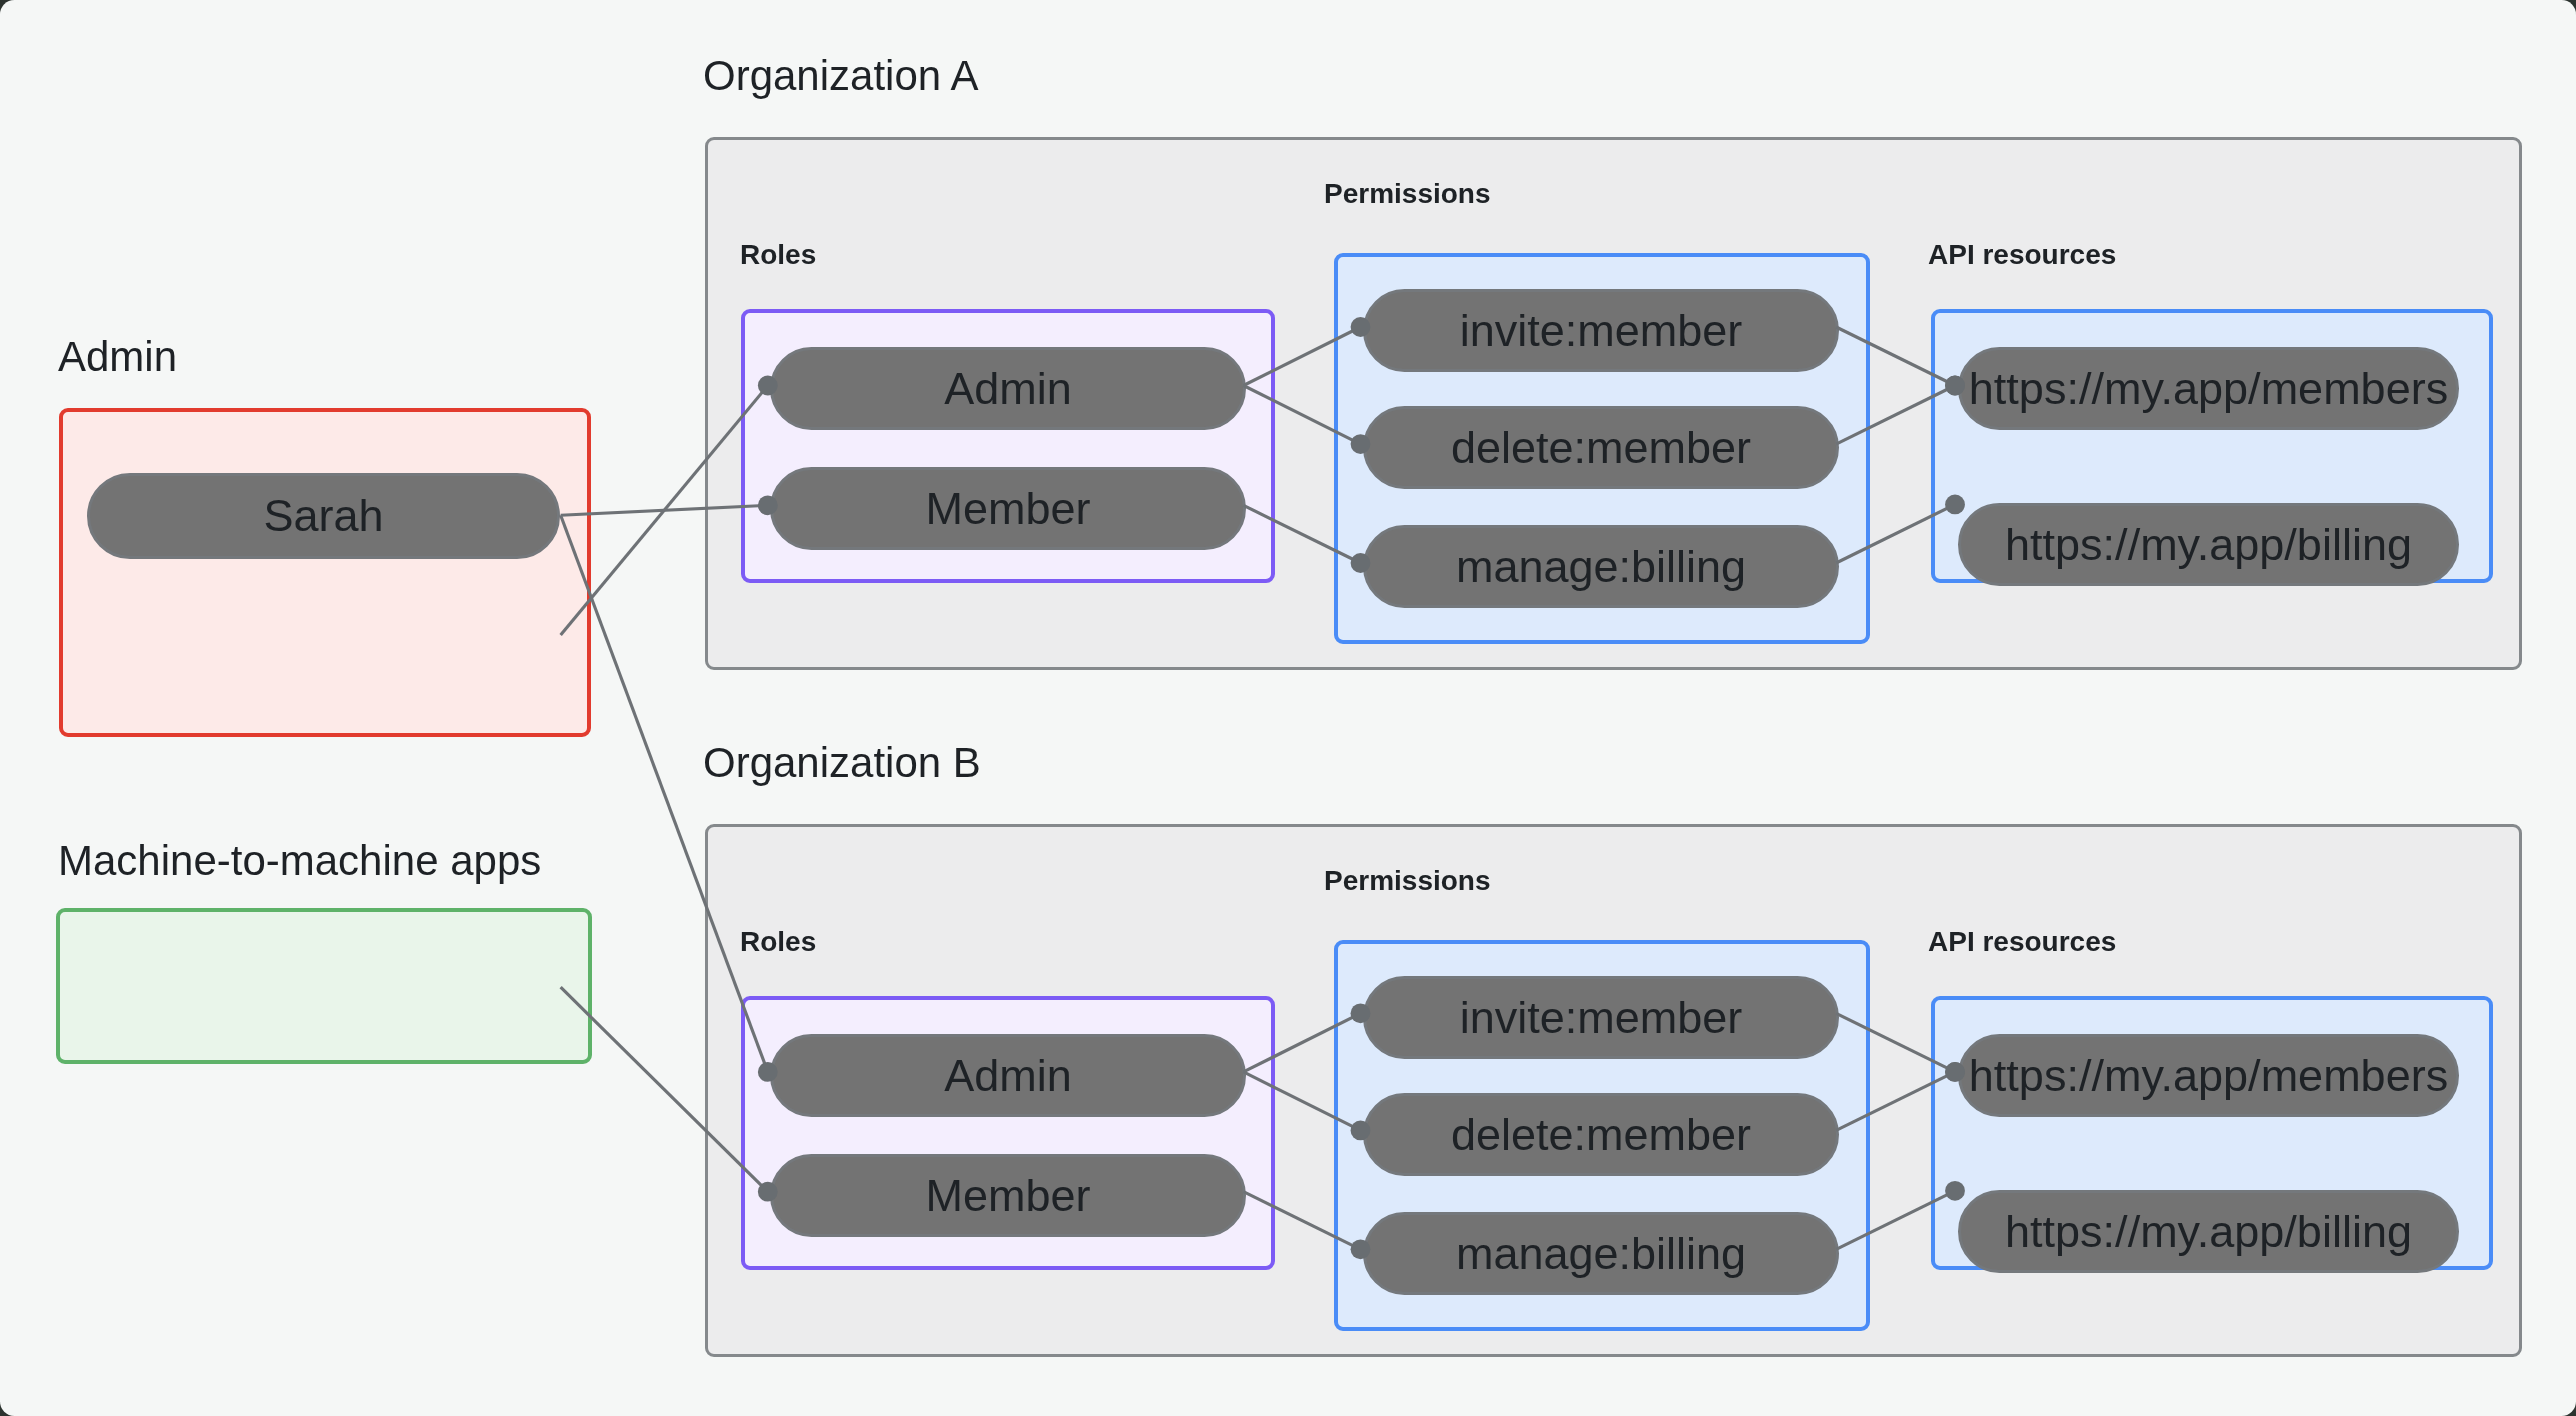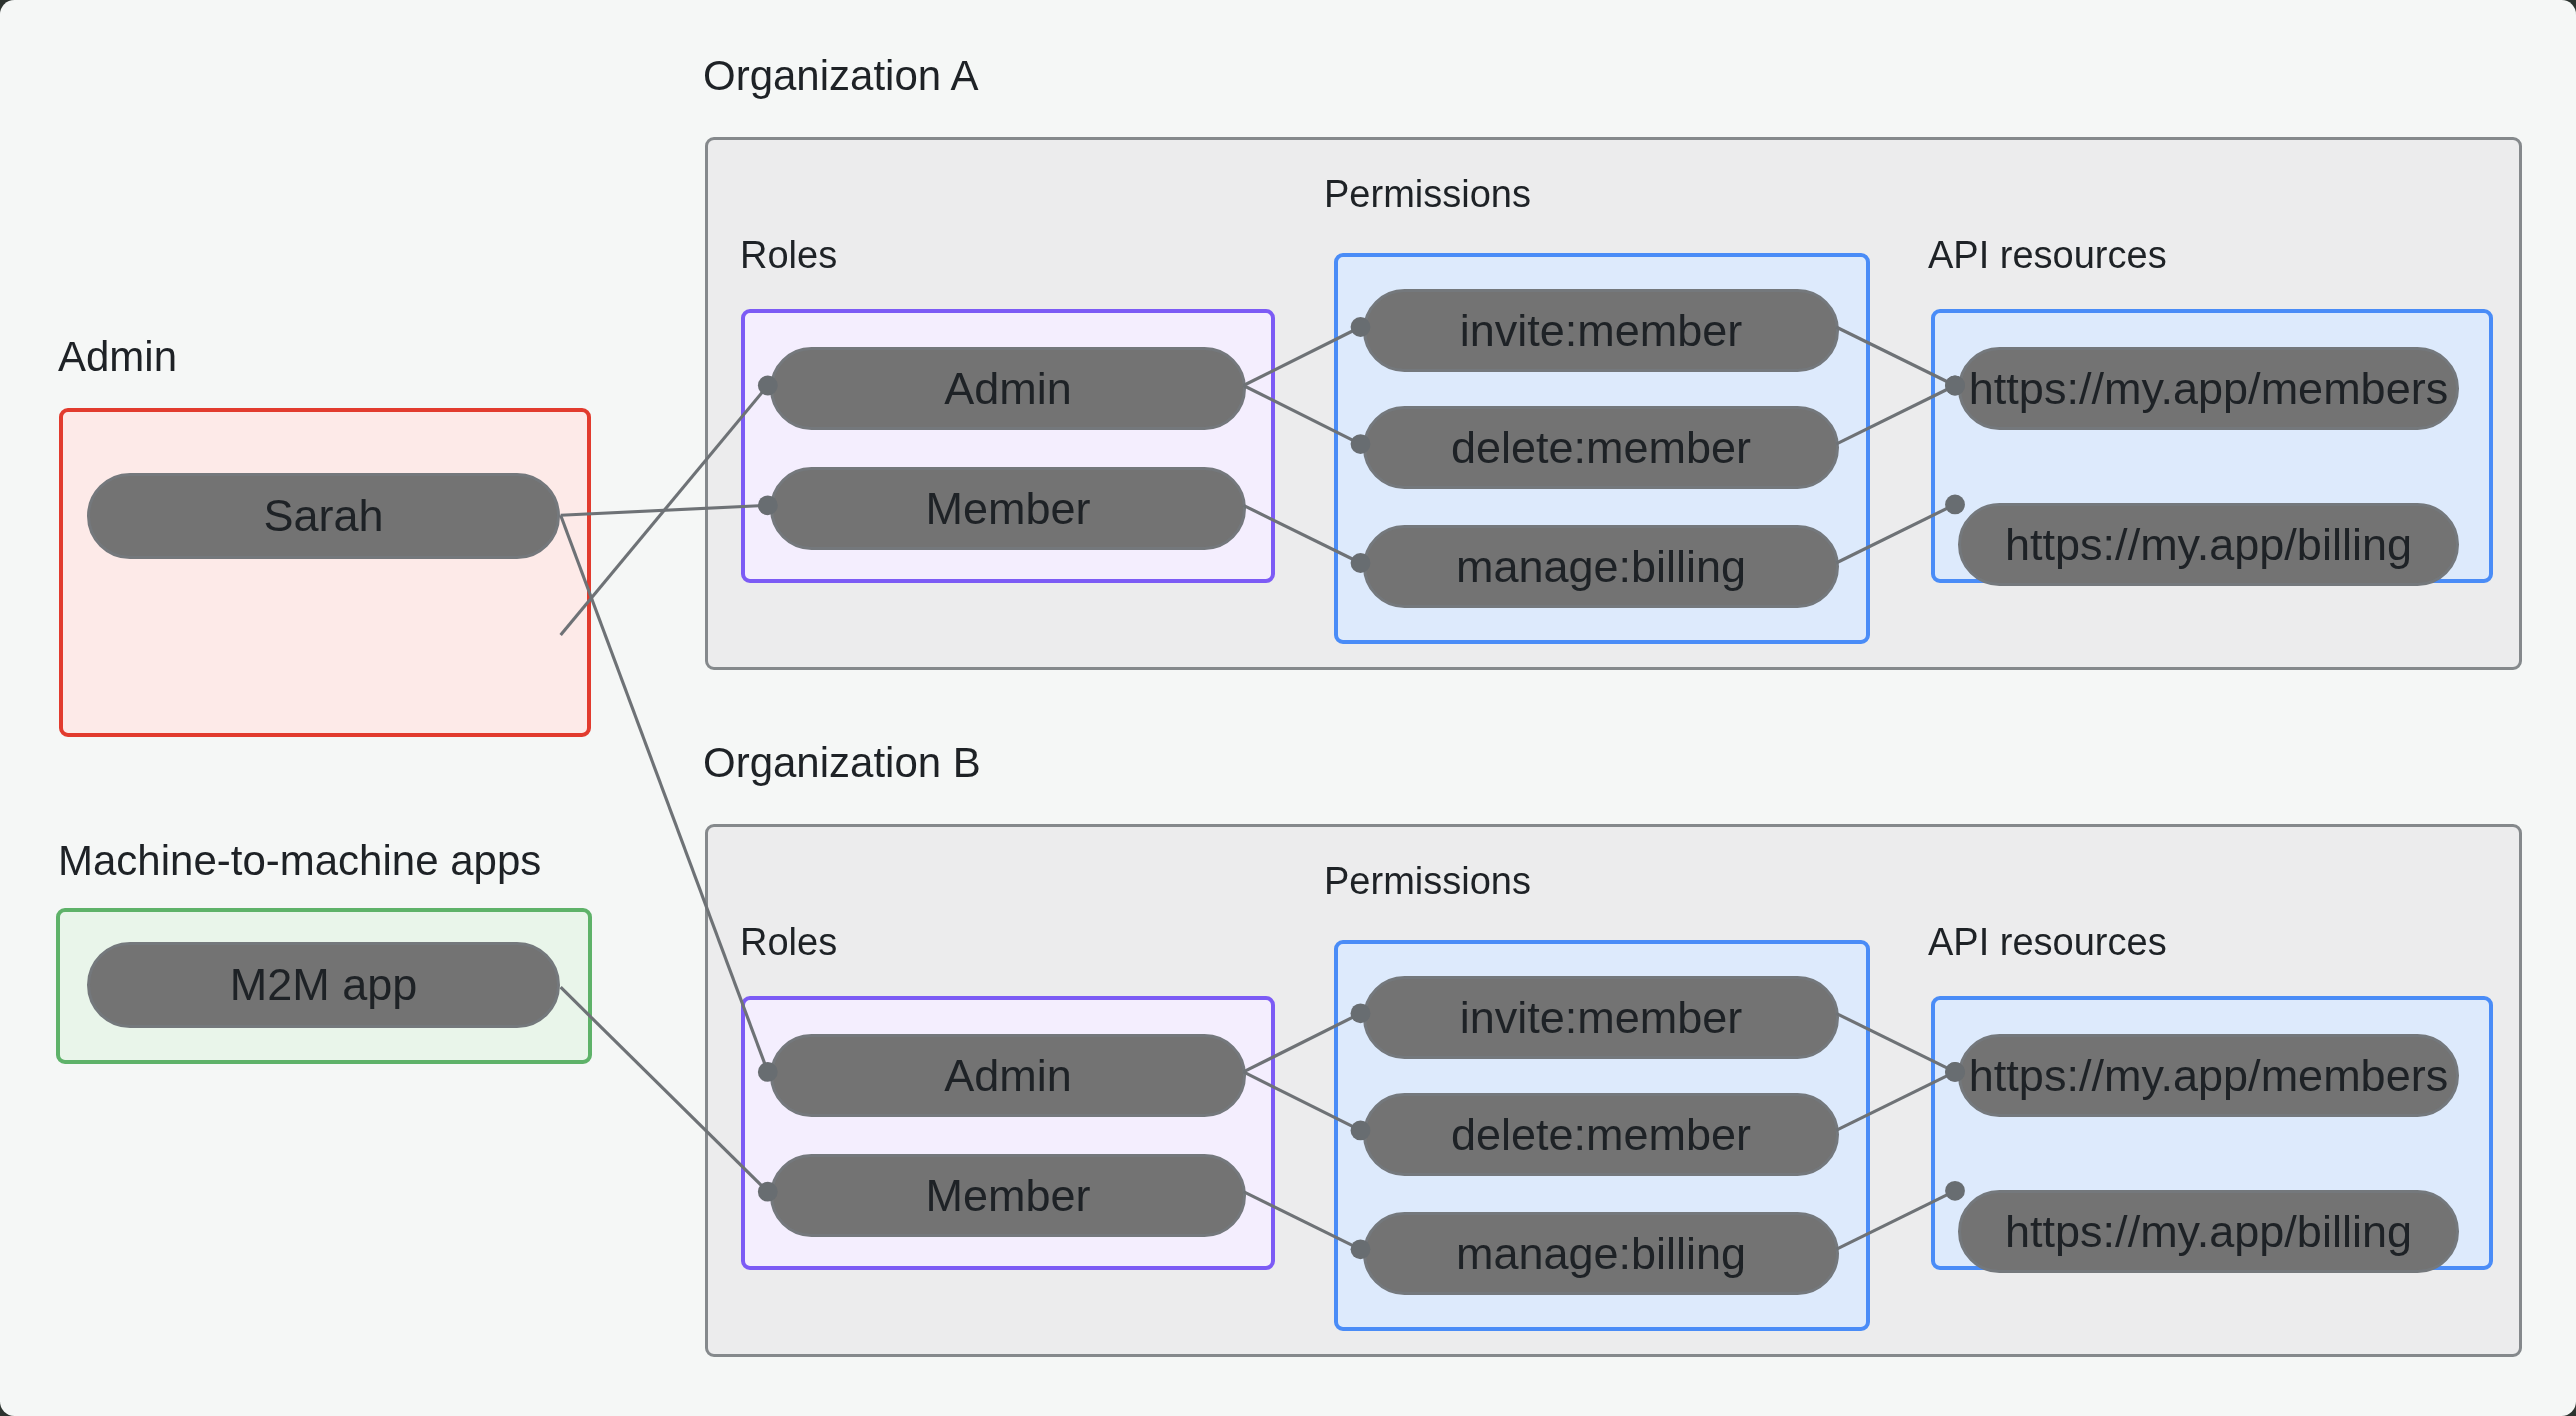--- a/index.html
+++ b/index.html
@@ -19,21 +19,21 @@
   .section-label{position:absolute; font-size:42px; font-weight:500; line-height:50px;
                  color:var(--text); white-space:nowrap;}
   .group-box{position:absolute; border-radius:9px;}
   .users-box{left:59px; top:408px; width:532px; height:329px;
              background:var(--red-fill); border:4.5px solid var(--red-border);}
   .m2m-box{left:56px; top:908px; width:536px; height:156px;
            background:var(--green-fill); border:4.5px solid var(--green-border);}
   .org{position:absolute; left:705px; width:1817px; height:533px;
        background:var(--org-fill); border:3.6px solid var(--org-border); border-radius:9px;}
   .org-a{top:137px;} .org-b{top:824px;}
-  .org .inner-label{position:absolute; font-size:38px; font-weight:400; line-height:50px; color:var(--text);}
+  .org .inner-label{position:absolute; font-size:28px; font-weight:700; line-height:50px; color:var(--text);}
   .roles-label{left:32px; top:90px;}
   .permissions-label{left:616px; top:29px;}
   .api-label{left:1220px; top:90px;}
   .roles-box{position:absolute; left:33px; top:169px; width:534px; height:274px;
              background:var(--purple-fill); border:4.5px solid var(--purple-border); border-radius:9px;}
   .permissions-box{position:absolute; left:626px; top:113px; width:536px; height:391px;
              background:var(--blue-fill); border:4.5px solid var(--blue-border); border-radius:9px;}
   .api-box{position:absolute; left:1223px; top:169px; width:562px; height:274px;
              background:var(--blue-fill); border:4.5px solid var(--blue-border); border-radius:9px;}
   .pill{position:absolute; background:#737373; border:3.2px solid var(--pill-border);
@@ -60,23 +60,20 @@
 <div class="canvas">
 
   <div class="section-label" style="left:58px; top:332px;">Admin</div>
   <div class="group-box users-box"></div>
   <div class="pill pill-sarah">
     <span>Sarah</span>
   </div>
 
   <div class="section-label" style="left:58px; top:836px;">Machine-to-machine apps</div>
   <div class="group-box m2m-box"></div>
-  <div class="pill pill-m2m">
-    <span>M2M app</span>
-  </div>
 
   <div class="section-label" style="left:703px; top:51px;">Organization A</div>
   <div class="org org-a">
     <div class="inner-label roles-label">Roles</div>
     <div class="roles-box"></div>
     <div class="pill pill-admin">
       <span>Admin</span>
     </div>
     <div class="pill pill-member">
       <span>Member</span>

